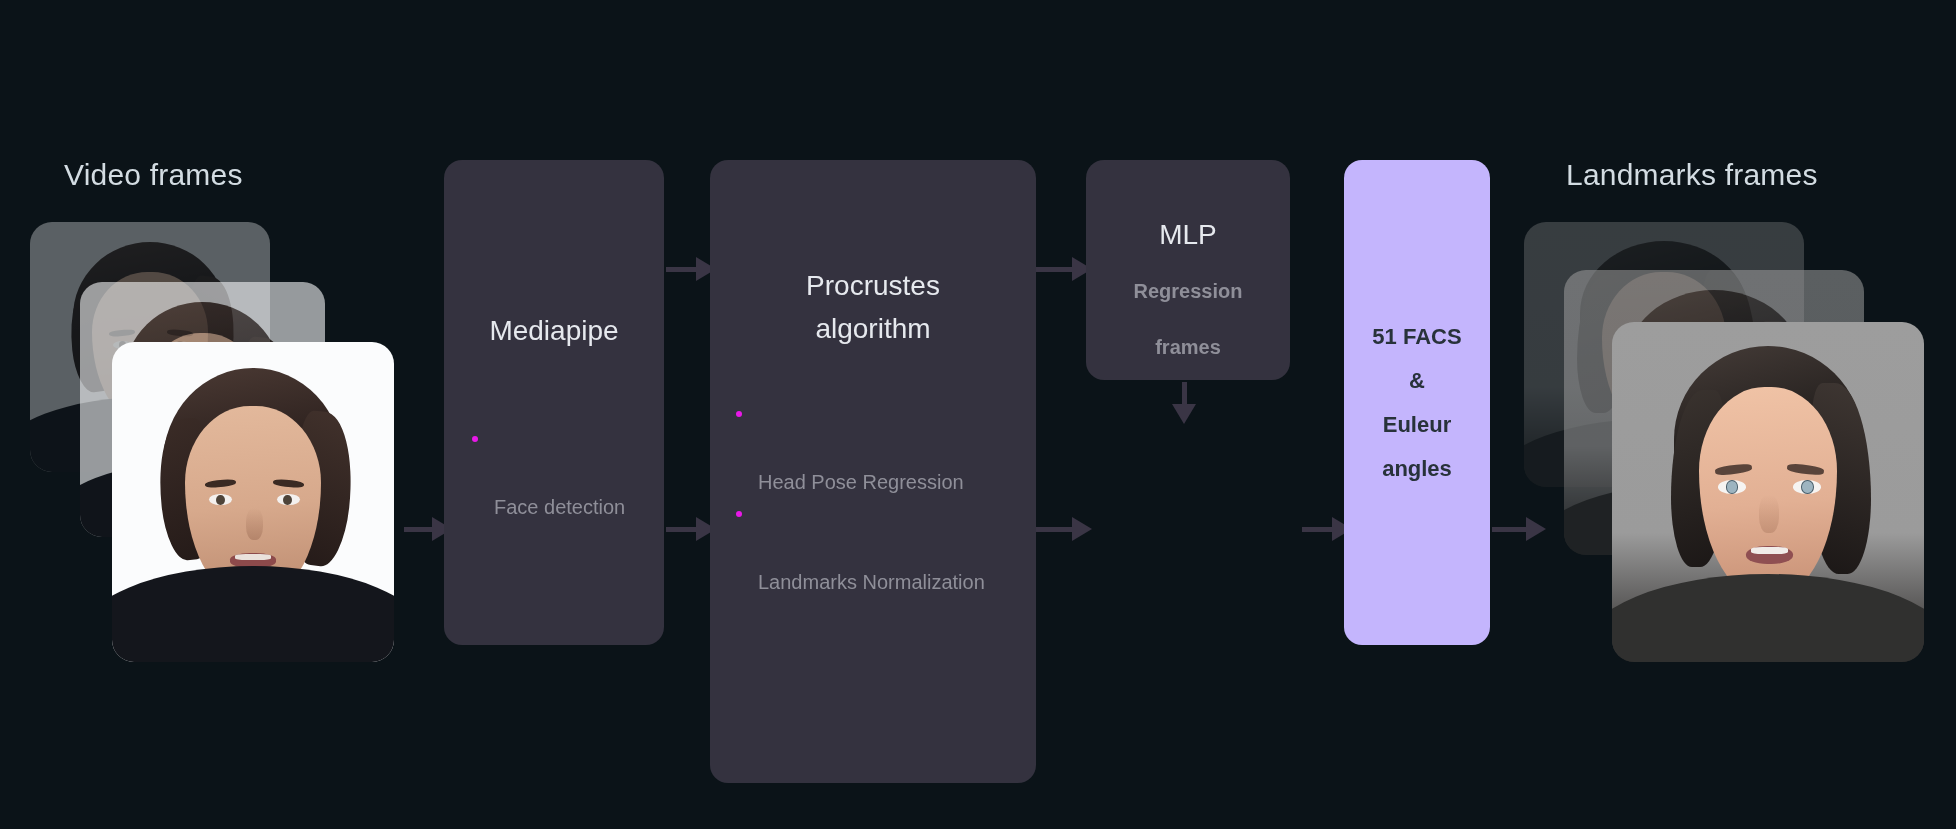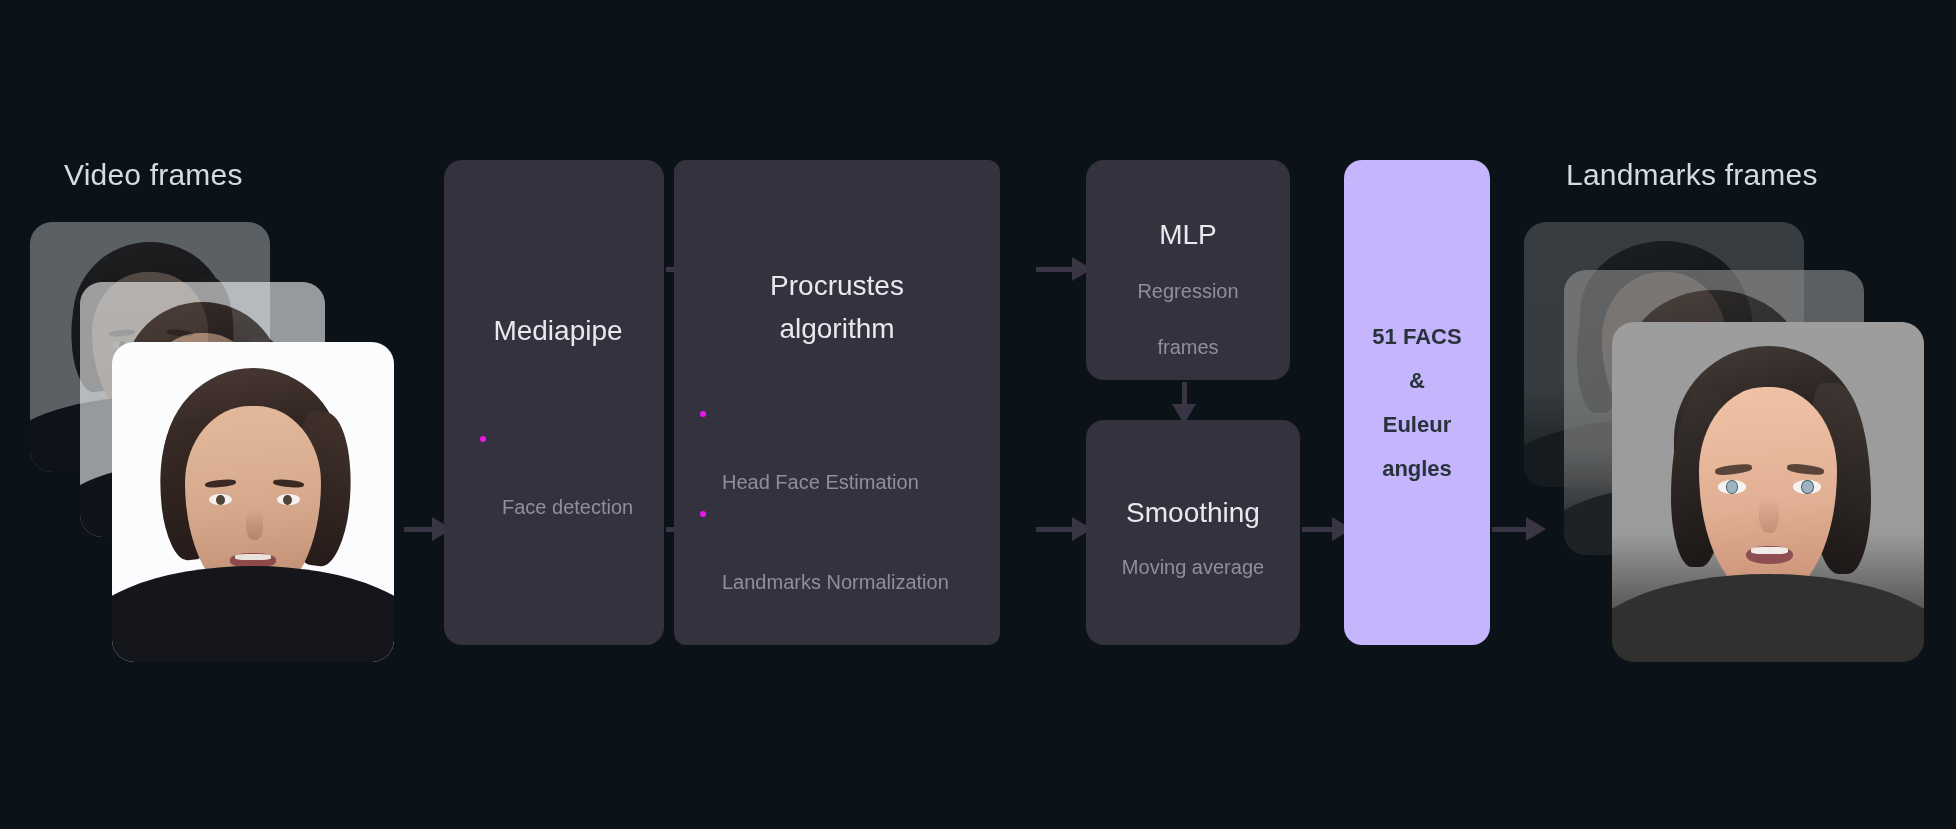--- a/index.html
+++ b/index.html
@@ -127,45 +127,45 @@
   .node-title {
     color:#e6e9ee;
     font-size:28px;
     font-weight:400;
     text-align:center;
     line-height:1.52;
   }
   .node-sub {
     color:#8f8f99;
     font-size:20px;
-    font-weight:400;
+    font-weight:700;
     text-align:center;
     line-height:2.2;
   }
   .bullets { list-style:none; }
   .bullets li {
     color:#8f8f99;
     font-size:20px;
     line-height:1.66;
     position:relative;
     padding-left:24px;
     white-space:pre-line;
   }
   .bullets li .dot {
     position:absolute; left:2px; top:11px;
     width:6px; height:6px; border-radius:50%;
     background:#e818e8;
   }
 
   
-  #node-mediapipe { left:444px;  top:160px; width:220px; height:485px;padding-left:8px; }
+  #node-mediapipe { left:444px;  top:160px; width:220px; height:485px; }
   #node-mediapipe .node-title { margin-top:150px; }
   #node-mediapipe .bullets { margin-top:72px; align-self:flex-start; margin-left:26px; }
 
-  #node-procrustes { left:674px; top:160px; width:326px; height:485px;border-radius:12px; }
+  #node-procrustes { left:710px; top:160px; width:326px; height:623px; }
   #node-procrustes .node-title { margin-top:105px; width:200px; }
   #node-procrustes .bullets { margin-top:50px; align-self:flex-start; margin-left:24px; }
 
   #node-mlp { left:1086px; top:160px; width:204px; height:220px; }
   #node-mlp .node-title { margin-top:54px; }
   #node-mlp .node-sub { margin-top:12px; }
 
   #node-smoothing { left:1086px; top:420px; width:214px; height:225px; }
   #node-smoothing .node-title { margin-top:72px; }
   #node-smoothing .node-sub { margin-top:10px; }
@@ -304,21 +304,21 @@
   <div class="arrow h" id="arr-media-proc-2">
     <div class="shaft" style="width:32px;"></div>
       <div class="head"></div>
   </div>
 
   <div class="node" id="node-procrustes">
     <div class="node-title">Procrustes algorithm</div>
     <ul class="bullets">
       <li>
         <span class="dot"></span>
-        <span>Head Face Estimation</span>
+        <span>Head Pose Regression</span>
       </li>
       <li>
         <span class="dot"></span>
         <span>Landmarks Normalization</span>
       </li>
     </ul>
   </div>
 
   <div class="arrow h" id="arr-proc-mlp">
     <div class="shaft" style="width:38px;"></div>
@@ -333,24 +333,20 @@
     <div class="node-title">MLP</div>
     <div class="node-sub">Regression</div>
     <div class="node-sub">frames</div>
   </div>
 
   <div class="arrow v" id="arr-mlp-smooth">
     <div class="shaft" style="height:24px;"></div>
       <div class="head"></div>
   </div>
 
-  <div class="node" id="node-smoothing">
-    <div class="node-title">Smoothing</div>
-    <div class="node-sub">Moving average</div>
-  </div>
 
   <div class="arrow h" id="arr-smooth-facs">
     <div class="shaft" style="width:32px;"></div>
       <div class="head"></div>
   </div>
 
   <div class="node" id="node-facs">
     <div class="facs-text">51 FACS
 &amp;
 Euleur

